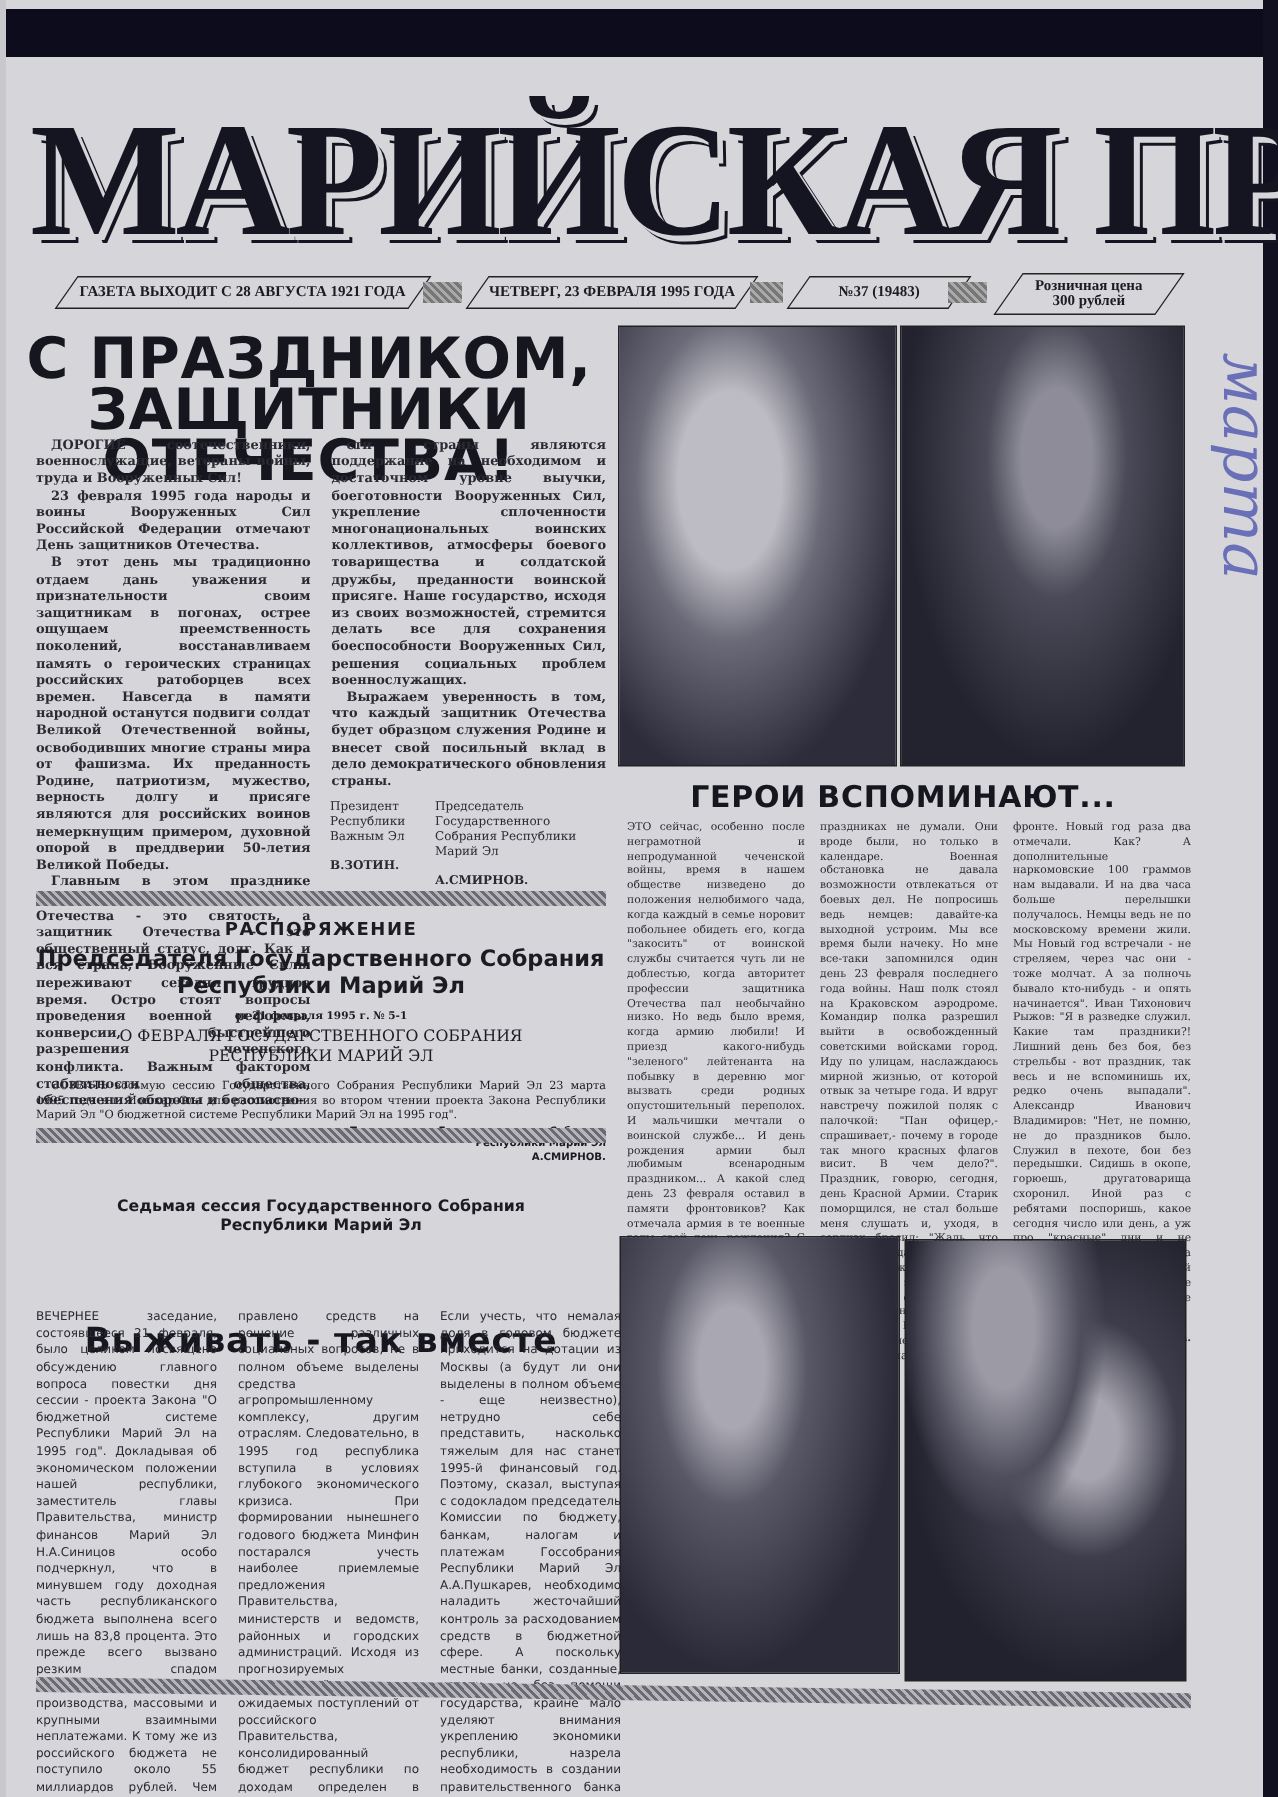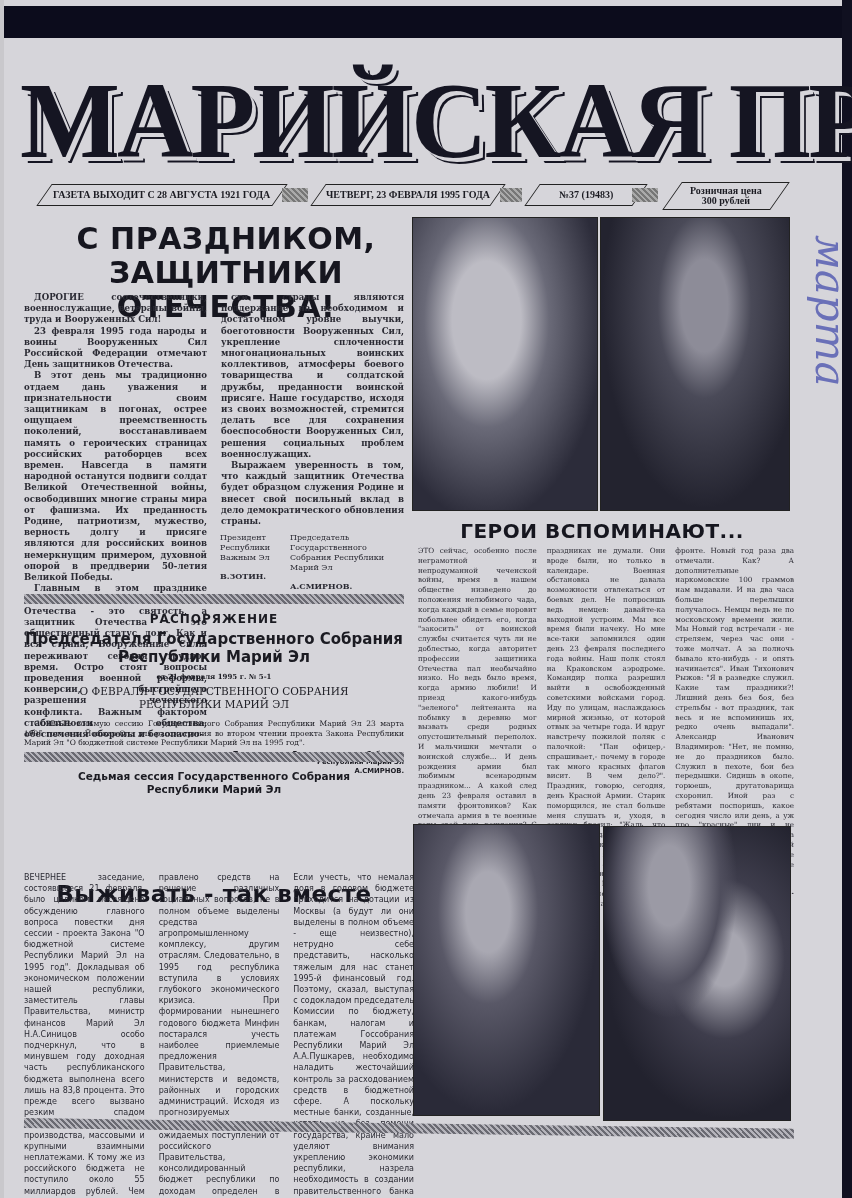--- a/index.html
+++ b/index.html
@@ -55,21 +55,21 @@
   <span>№37 (19483)</span>
 </div>
 <div class="hatch" style="left:632px; top:188px; width:26px;"></div>
 <div class="para" style="left:672px; top:182px; width:108px; height:28px;">
   <span style="display:flex;flex-direction:column;">
     <b style="display:block">Розничная цена</b>
     <b style="display:block">300 рублей</b>
   </span>
 </div>
 
-<div class="headline" style="left:36px; top:222px; width:380px; font-size:30px; line-height:34px;">
+<div class="headline" style="left:16px; top:222px; width:380px; font-size:38px; line-height:34px;">
   <div>С ПРАЗДНИКОМ,</div>
   <div>ЗАЩИТНИКИ ОТЕЧЕСТВА!</div>
 </div>
 <div class="cols" style="left:24px; top:292px; width:380px; height:232px;">
   <div class="col">
     <p>ДОРОГИЕ соотечественники, военнослужащие, ветераны войны, труда и Вооруженных Сил!</p>
     <p>23 февраля 1995 года народы и воины Вооруженных Сил Российской Федерации отмечают День защитников Отечества.</p>
     <p>В этот день мы традиционно отдаем дань уважения и признательности своим защитникам в погонах, острее ощущаем преемственность поколений, восстанавливаем память о героических страницах российских ратоборцев всех времен. Навсегда в памяти народной останутся подвиги солдат Великой Отечественной войны, освободивших многие страны мира от фашизма. Их преданность Родине, патриотизм, мужество, верность долгу и присяге являются для российских воинов немеркнущим примером, духовной опорой в преддверии 50-летия Великой Победы.</p>
     <p>Главным в этом празднике видится то, что идея защиты Отечества - это святость, а защитник Отечества - это общественный статус, долг. Как и вся страна, Вооруженные Силы переживают сегодня трудное время. Остро стоят вопросы проведения военной реформы, конверсии, быстрейшего разрешения чеченского конфликта. Важным фактором стабильности общества, обеспечения обороны и безопасно-</p>
   </div>
@@ -98,21 +98,21 @@
   <div style="font-size:7.5px;line-height:9.5px;text-align:justify;margin-top:8px;text-indent:10px;">СОЗВАТЬ восьмую сессию Государственного Собрания Республики Марий Эл 23 марта 1995 года в г. Йошкар-Ола для рассмотрения во втором чтении проекта Закона Республики Марий Эл "О бюджетной системе Республики Марий Эл на 1995 год".</div>
   <div style="text-align:right;font-family:'DejaVu Sans',sans-serif;font-weight:bold;font-size:6.8px;line-height:8.5px;margin-top:2px;">
     <div>Председатель Государственного Собрания</div>
     <div>Республики Марий Эл</div>
     <div>А.СМИРНОВ.</div>
   </div>
 </div>
 
 <div class="hatchbar" style="left:24px; top:752px; width:380px;"></div>
 
-<div class="center" style="position:absolute; left:24px; top:770px; width:380px; font-family:'DejaVu Sans',sans-serif; font-weight:bold; font-size:10.5px; line-height:13px;">
+<div class="center" style="position:absolute; left:24px; top:798px; width:380px; font-family:'DejaVu Sans',sans-serif; font-weight:bold; font-size:10.5px; line-height:13px;">
   <div>Седьмая сессия Государственного Собрания</div>
   <div>Республики Марий Эл</div>
 </div>
 <div class="headline" style="left:24px; top:880px; width:380px; font-size:23px; line-height:28px;">Выживать - так вместе</div>
 <div class="cols sans-cols" style="left:24px; top:872px; width:390px; height:210px;">
   <div class="col">ВЕЧЕРНЕЕ заседание, состоявшееся 21 февраля, было целиком посвящено обсуждению главного вопроса повестки дня сессии - проекта Закона "О бюджетной системе Республики Марий Эл на 1995 год". Докладывая об экономическом положении нашей республики, заместитель главы Правительства, министр финансов Марий Эл Н.А.Синицов особо подчеркнул, что в минувшем году доходная часть республиканского бюджета выполнена всего лишь на 83,8 процента. Это прежде всего вызвано резким спадом промышленного производства, массовыми и крупными взаимными неплатежами. К тому же из российского бюджета не поступило около 55 миллиардов рублей. Чем это обернулось - никому не надо объяснять: меньше ожидаемого было на-</div>
   <div class="col">правлено средств на решение различных социальных вопросов, не в полном объеме выделены средства агропромышленному комплексу, другим отраслям. Следовательно, в 1995 год республика вступила в условиях глубокого экономического кризиса. При формировании нынешнего годового бюджета Минфин постарался учесть наиболее приемлемые предложения Правительства, министерств и ведомств, районных и городских администраций. Исходя из прогнозируемых возможностей и с учетом ожидаемых поступлений от российского Правительства, консолидированный бюджет республики по доходам определен в сумме 585 миллиардов рублей. Значительную часть этих средств должны составить поступления от различных налогов.</div>
   <div class="col">
     <div>Если учесть, что немалая доля в годовом бюджете приходится на дотации из Москвы (а будут ли они выделены в полном объеме - еще неизвестно), нетрудно себе представить, насколько тяжелым для нас станет 1995-й финансовый год. Поэтому, сказал, выступая с содокладом председатель Комиссии по бюджету, банкам, налогам и платежам Госсобрания Республики Марий Эл А.А.Пушкарев, необходимо наладить жесточайший контроль за расходованием средств в бюджетной сфере. А поскольку местные банки, созданные, кстати, не без помощи государства, крайне мало уделяют внимания укреплению экономики республики, назрела необходимость в создании правительственного банка Марий Эл с контрольным пакетом акций.</div>
 

